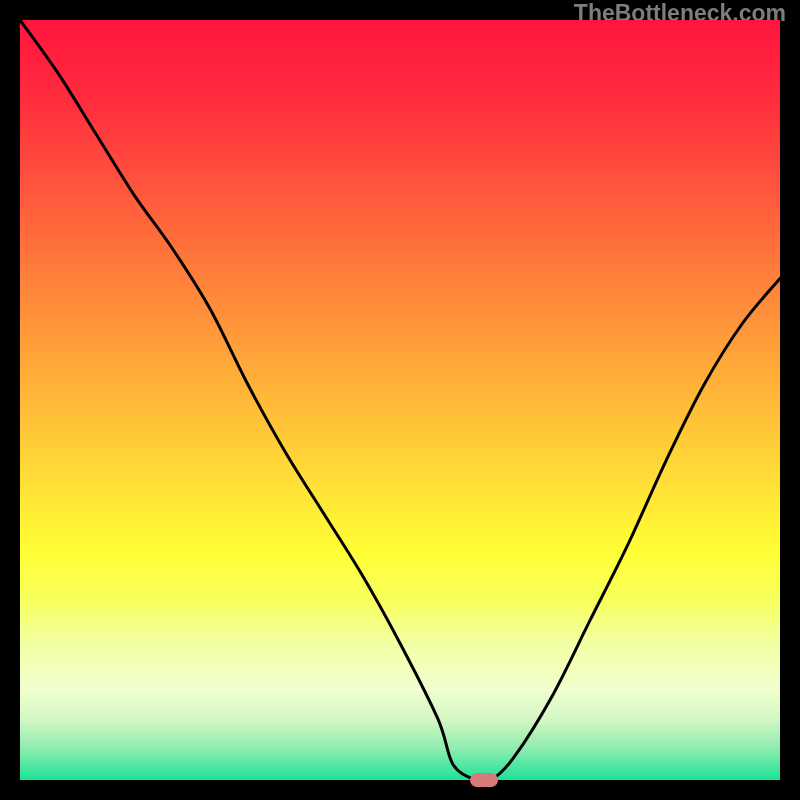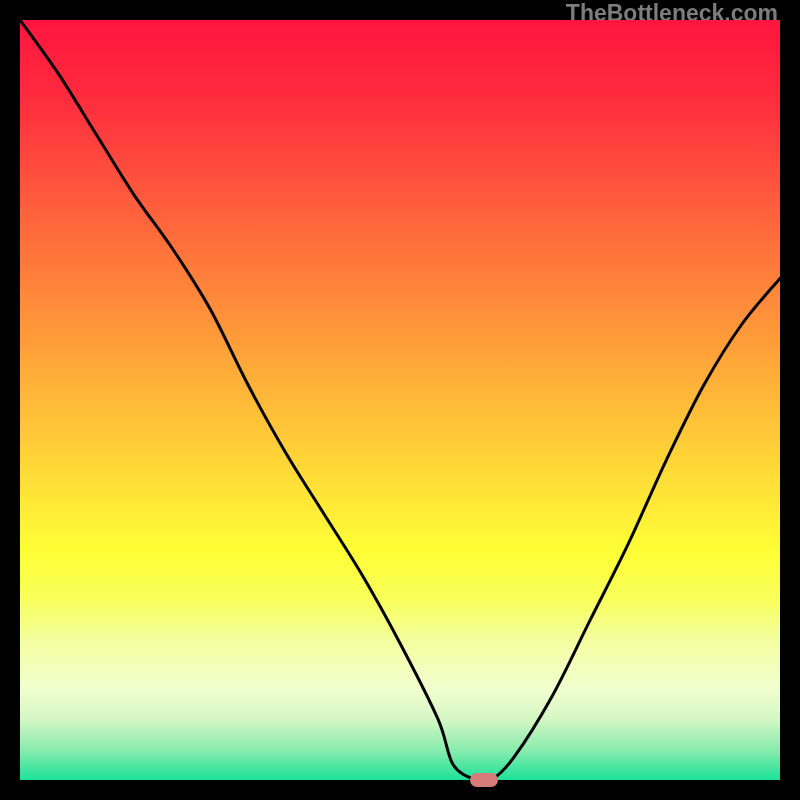--- a/index.html
+++ b/index.html
@@ -25,21 +25,21 @@
   }
   .gradient-bg {
     position: absolute;
     inset: 0;
     width: 100%;
     height: 100%;
   }
   .watermark {
     position: absolute;
     top: 0px;
-    right: 22px;
+    right: 14px;
     color: #7d7d7d;
     font-family: Arial, sans-serif;
     font-size: 23px;
     font-weight: bold;
     letter-spacing: 0px;
   }
   svg.curve {
     position: absolute;
     inset: 0;
     width: 100%;

